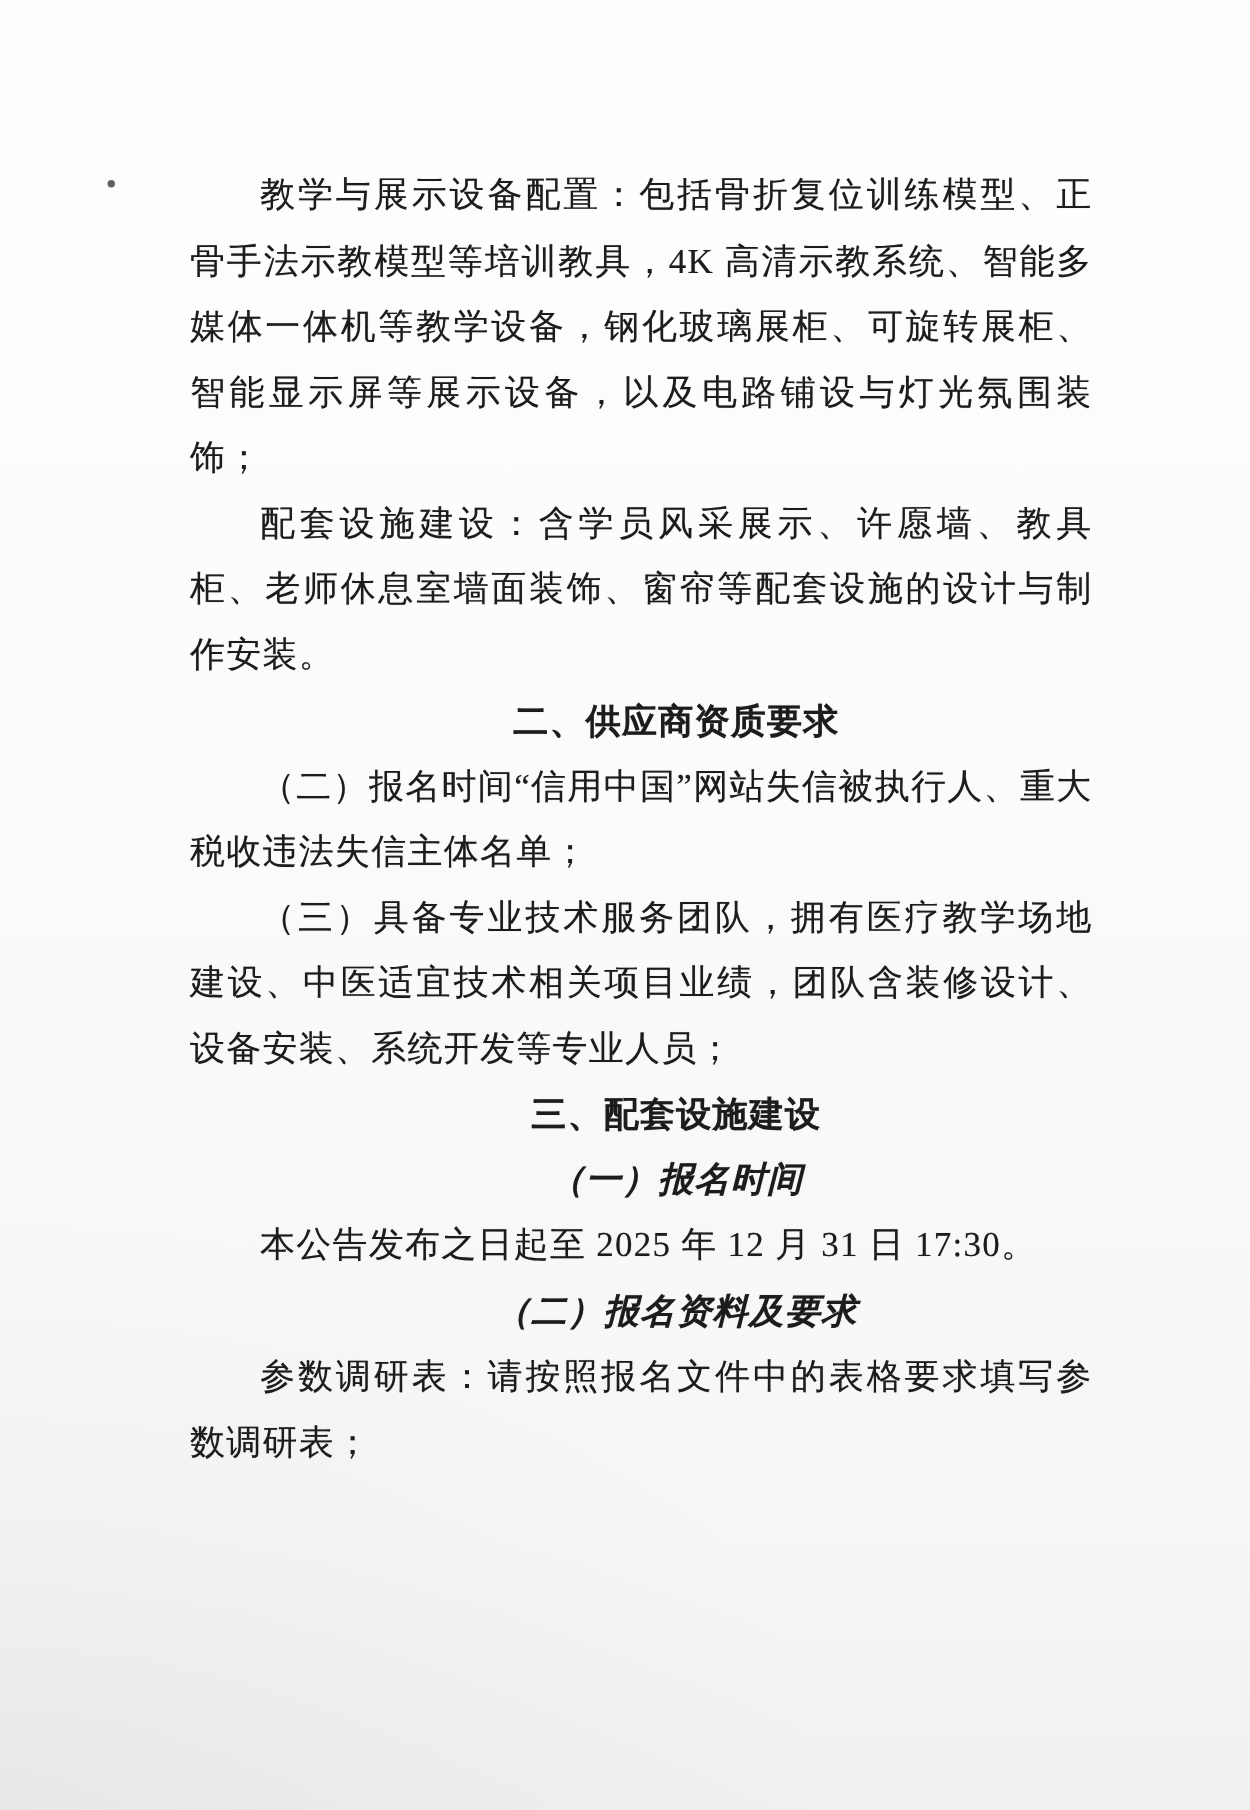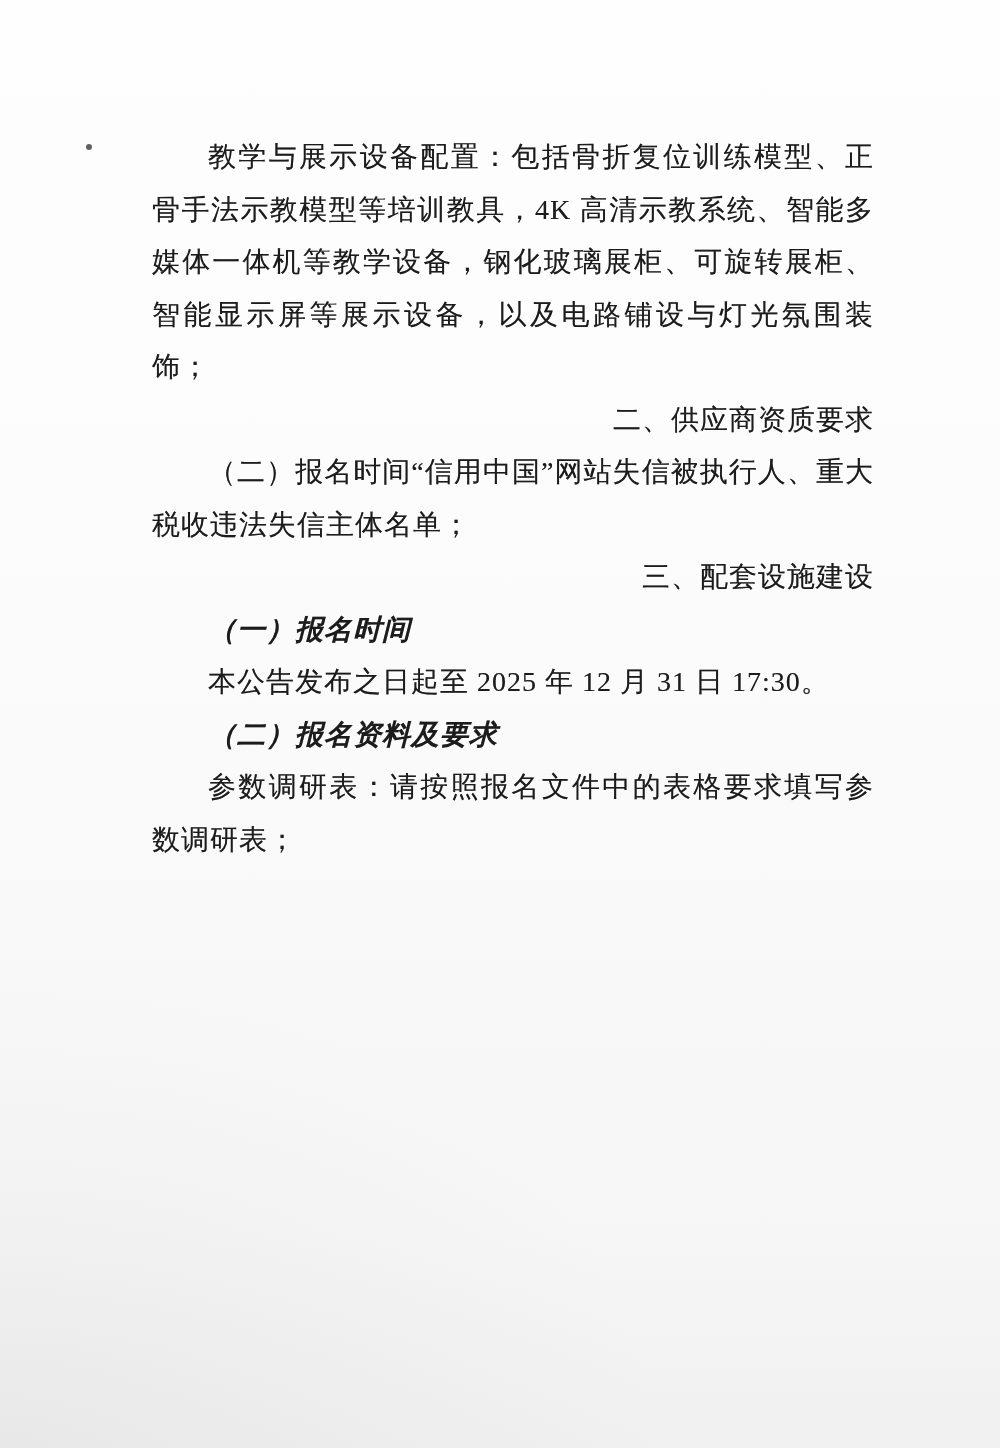--- a/index.html
+++ b/index.html
@@ -43,38 +43,40 @@
     text-indent: 56px;
     text-align: justify;
     text-shadow: 0 0 0.6px rgba(20,20,20,0.45);
   }
   .blk.body {
     font-family: "Liberation Serif", "DejaVu Serif", serif;
     font-weight: 400;
   }
   .blk.h-hei {
     font-family: "Liberation Sans", "DejaVu Sans", sans-serif;
-    font-weight: 400;
-    text-align: right;
+    font-weight: 700;
+    text-align: center;
   }
   .blk.h-kai {
     font-family: "Liberation Serif", "DejaVu Serif", serif;
     font-weight: 700;
     font-style: italic;
-    text-align: left;
+    text-align: center;
   }
 </style>
 </head>
 <body>
 
 <div class="page">
   <span class="speck"></span>
   <div class="content">
     <p class="blk body">教学与展示设备配置：包括骨折复位训练模型、正骨手法示教模型等培训教具，4K 高清示教系统、智能多媒体一体机等教学设备，钢化玻璃展柜、可旋转展柜、智能显示屏等展示设备，以及电路铺设与灯光氛围装饰；</p>
+    <p class="blk body">配套设施建设：含学员风采展示、许愿墙、教具柜、老师休息室墙面装饰、窗帘等配套设施的设计与制作安装。</p>
     <p class="blk h-hei">二、供应商资质要求</p>
     <p class="blk body">（二）报名时间“信用中国”网站失信被执行人、重大税收违法失信主体名单；</p>
+    <p class="blk body">（三）具备专业技术服务团队，拥有医疗教学场地建设、中医适宜技术相关项目业绩，团队含装修设计、设备安装、系统开发等专业人员；</p>
     <p class="blk h-hei">三、配套设施建设</p>
     <p class="blk h-kai">（一）报名时间</p>
     <p class="blk body">本公告发布之日起至 2025 年 12 月 31 日 17:30。</p>
     <p class="blk h-kai">（二）报名资料及要求</p>
     <p class="blk body">参数调研表：请按照报名文件中的表格要求填写参数调研表；</p>
   </div>
 </div>
 
 </body></html>

